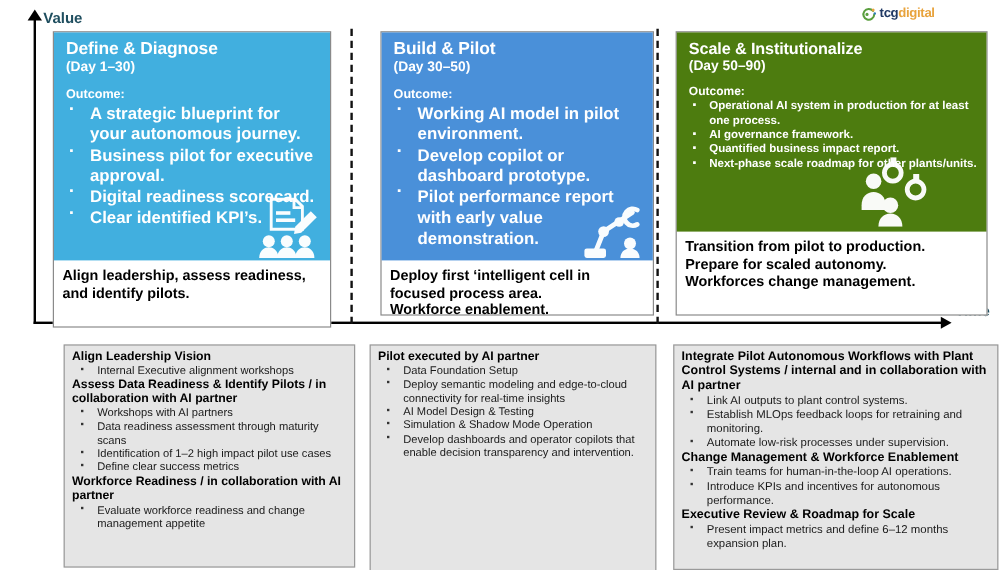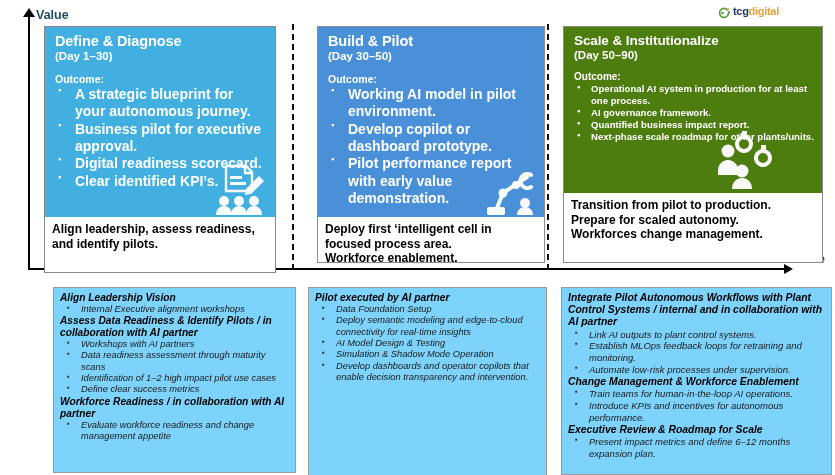--- a/index.html
+++ b/index.html
@@ -115,25 +115,24 @@
 
   .phase-caption {
     padding: 5px 6px 4px 7px;
     font-size: 12px; font-weight: bold; line-height: 1.22;
     color: #000;
   }
 
   
   .detail {
     position: absolute; top: 287px;
-    background: #7dd3fc;
+    background: #e5e5e5;
     border: 1px solid #9a9a9a;
     padding: 4px 6px 4px 6px;
     overflow: hidden;
-    font-style: italic;
   }
   .detail.b1 { left: 53px;  width: 243px; height: 186px; }
   .detail.b2 { left: 308px; width: 239px; height: 190px; }
   .detail.b3 { left: 561px; width: 271px; height: 188px; }
 
   .d-head {
     font-size: 10.2px; font-weight: bold; color: #000;
     line-height: 1.17; margin-top: 0px;
   }
   .d-list { list-style: none; }

